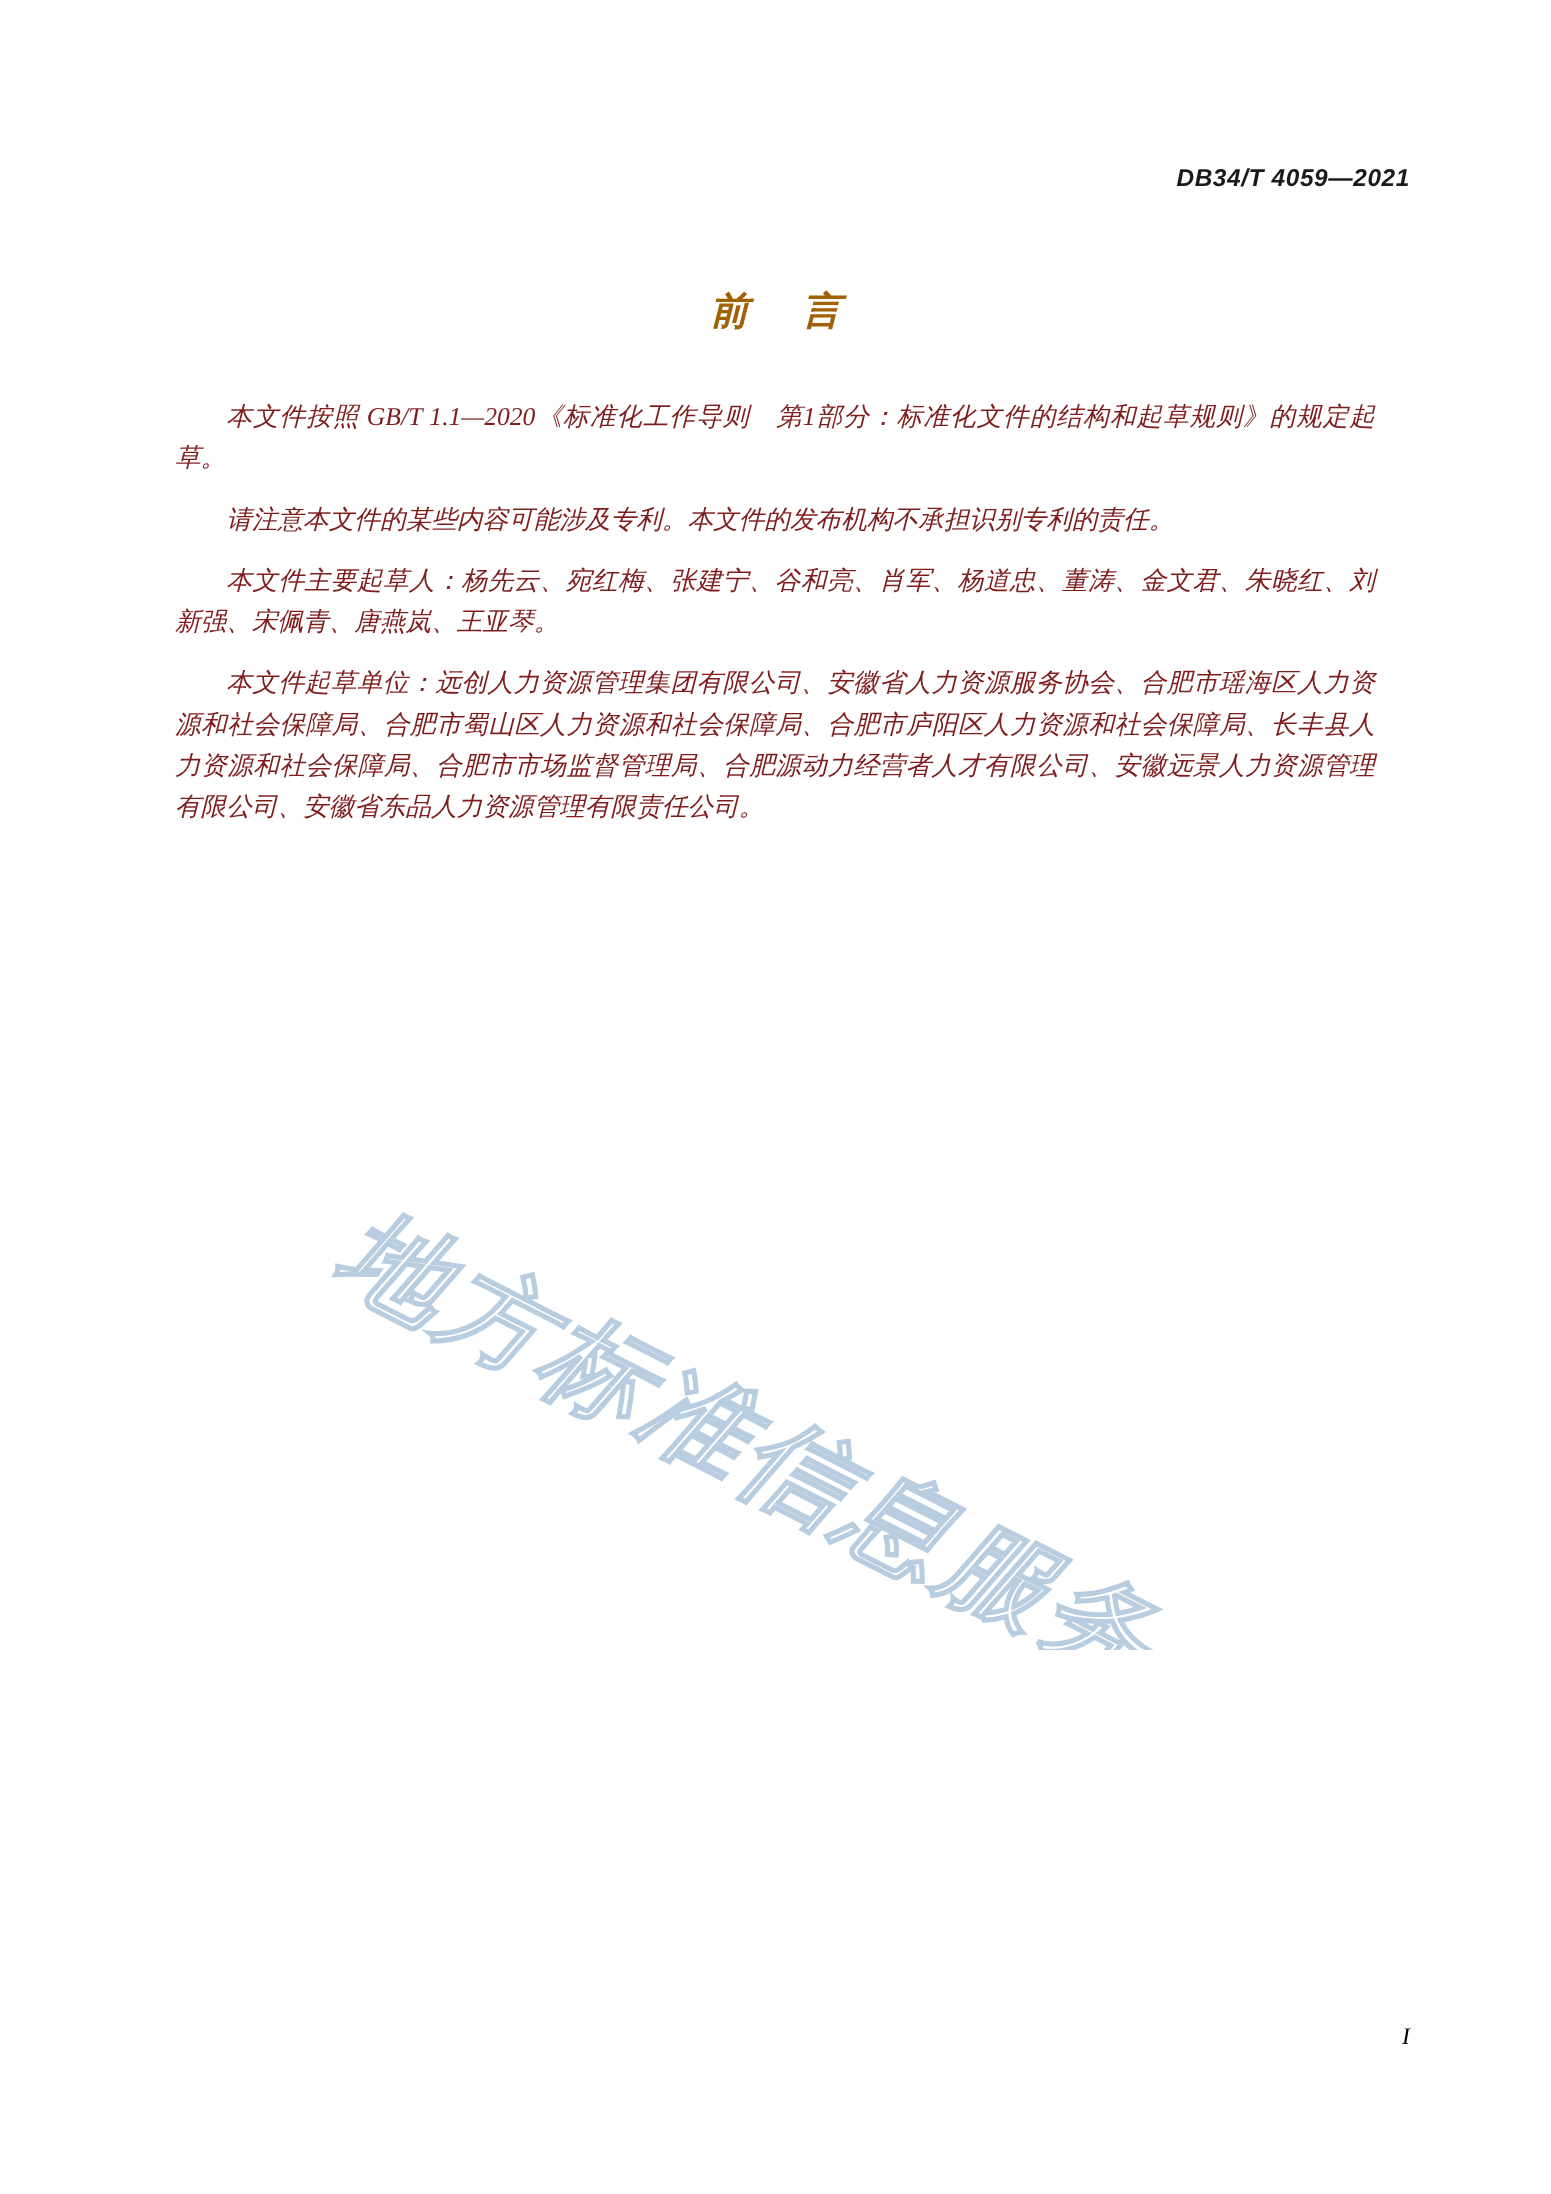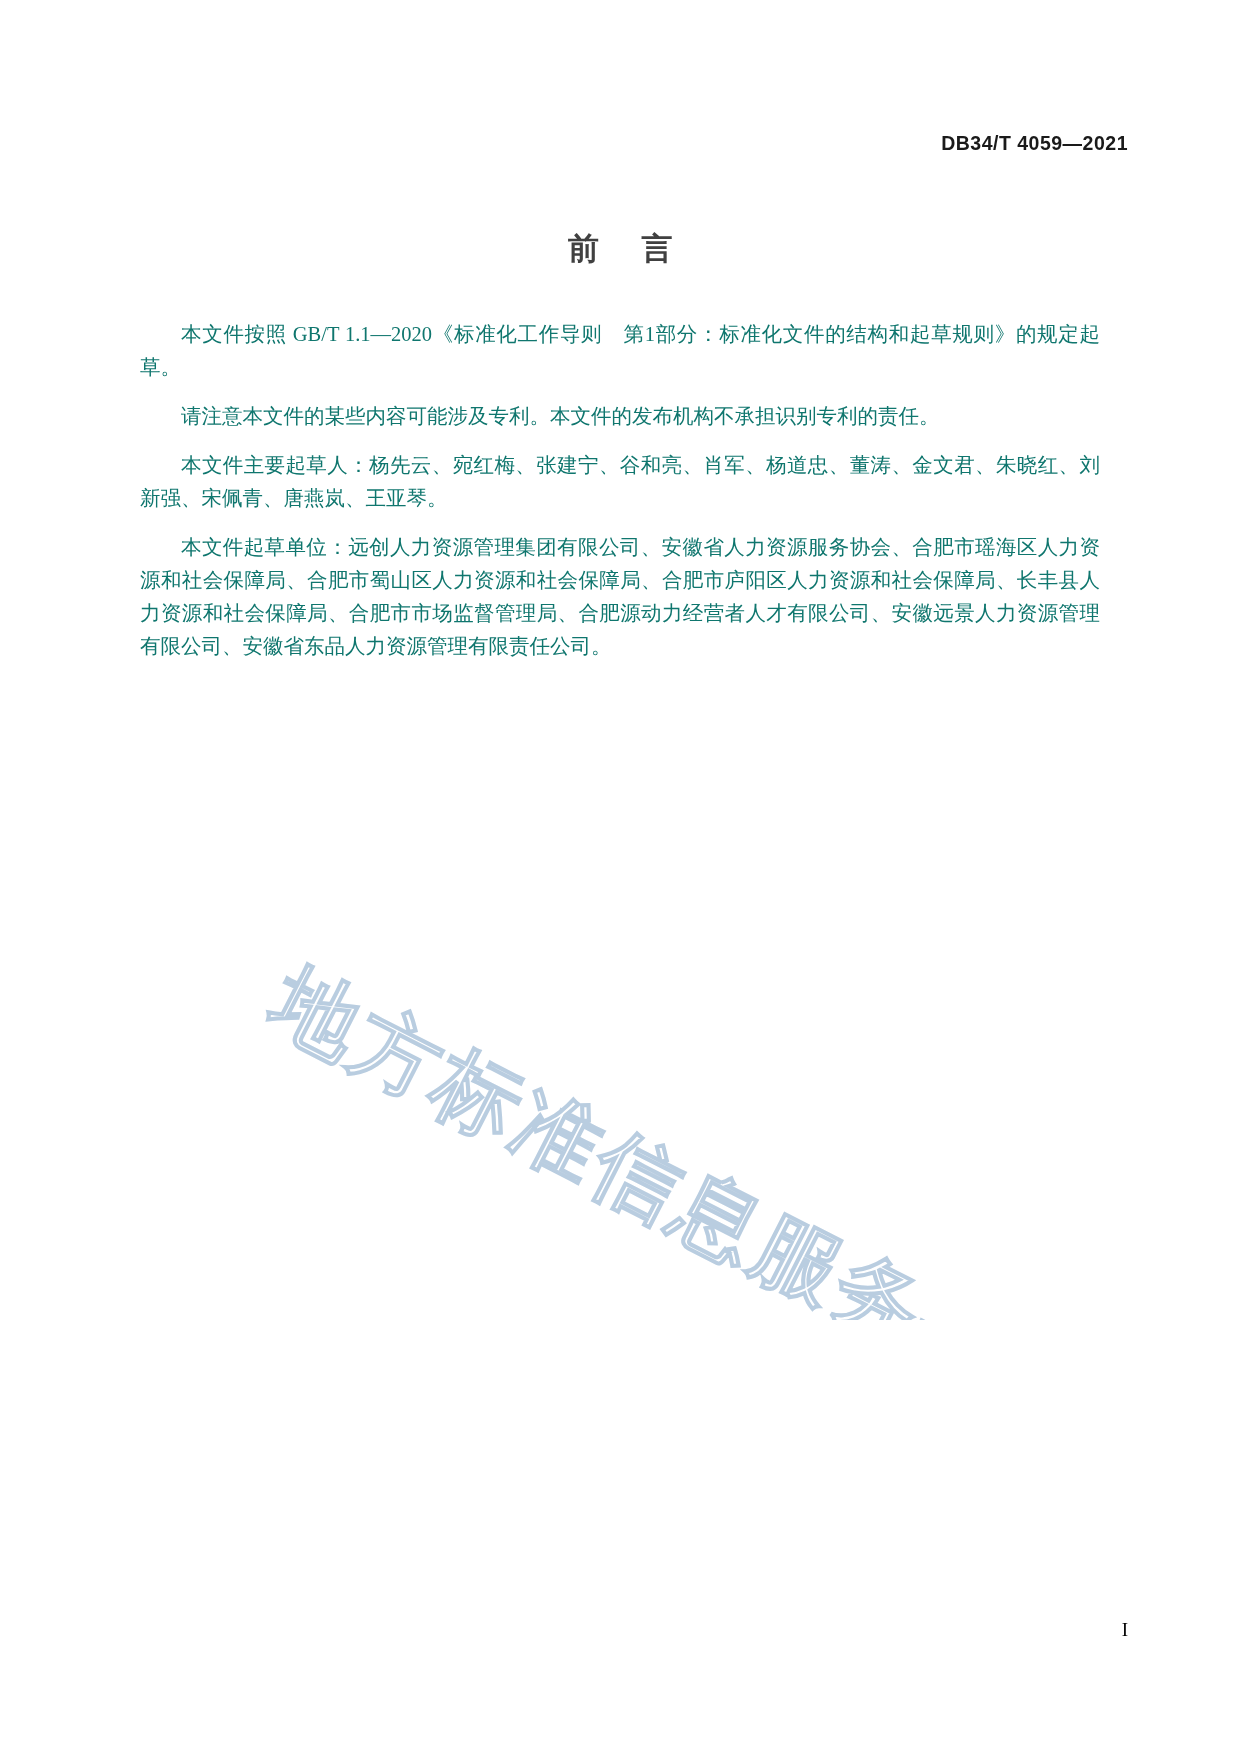--- a/index.html
+++ b/index.html
@@ -9,20 +9,21 @@
   }
   .page {
     position: relative;
     width: 1241px;
     height: 1755px;
     margin: 0 auto;
     background: #ffffff;
     overflow: hidden;
     font-family: "Liberation Serif", "DejaVu Serif", serif;
     color: #000000;
+    font-style: italic;
   }
   .header-code {
     position: absolute;
     top: 132px;
     right: 113px;
     font-family: "Liberation Sans", "DejaVu Sans", sans-serif;
     font-weight: bold;
     font-size: 19.5px;
     letter-spacing: 0.5px;
     color: #1a1a1a;
@@ -31,35 +32,35 @@
   .doc-title {
     position: absolute;
     top: 228px;
     left: 0;
     width: 100%;
     text-align: center;
     font-family: "Liberation Sans", "DejaVu Sans", sans-serif;
     font-weight: bold;
     font-size: 31px;
     letter-spacing: 0.5px;
-    color: #404040;
+    color: #a16207;
   }
   .doc-title .gap {
     display: inline-block;
     width: 42px;
   }
   .body-block {
     position: absolute;
     top: 318px;
     left: 140px;
     width: 960px;
     font-size: 20.5px;
     line-height: 33px;
     text-align: justify;
-    color: #0f766e;
+    color: #7f1d1d;
   }
   .para {
     text-indent: 2em;
     margin: 0 0 0 0;
   }
   .para + .para {
     margin-top: 16px;
   }
   .watermark {
     position: absolute;

